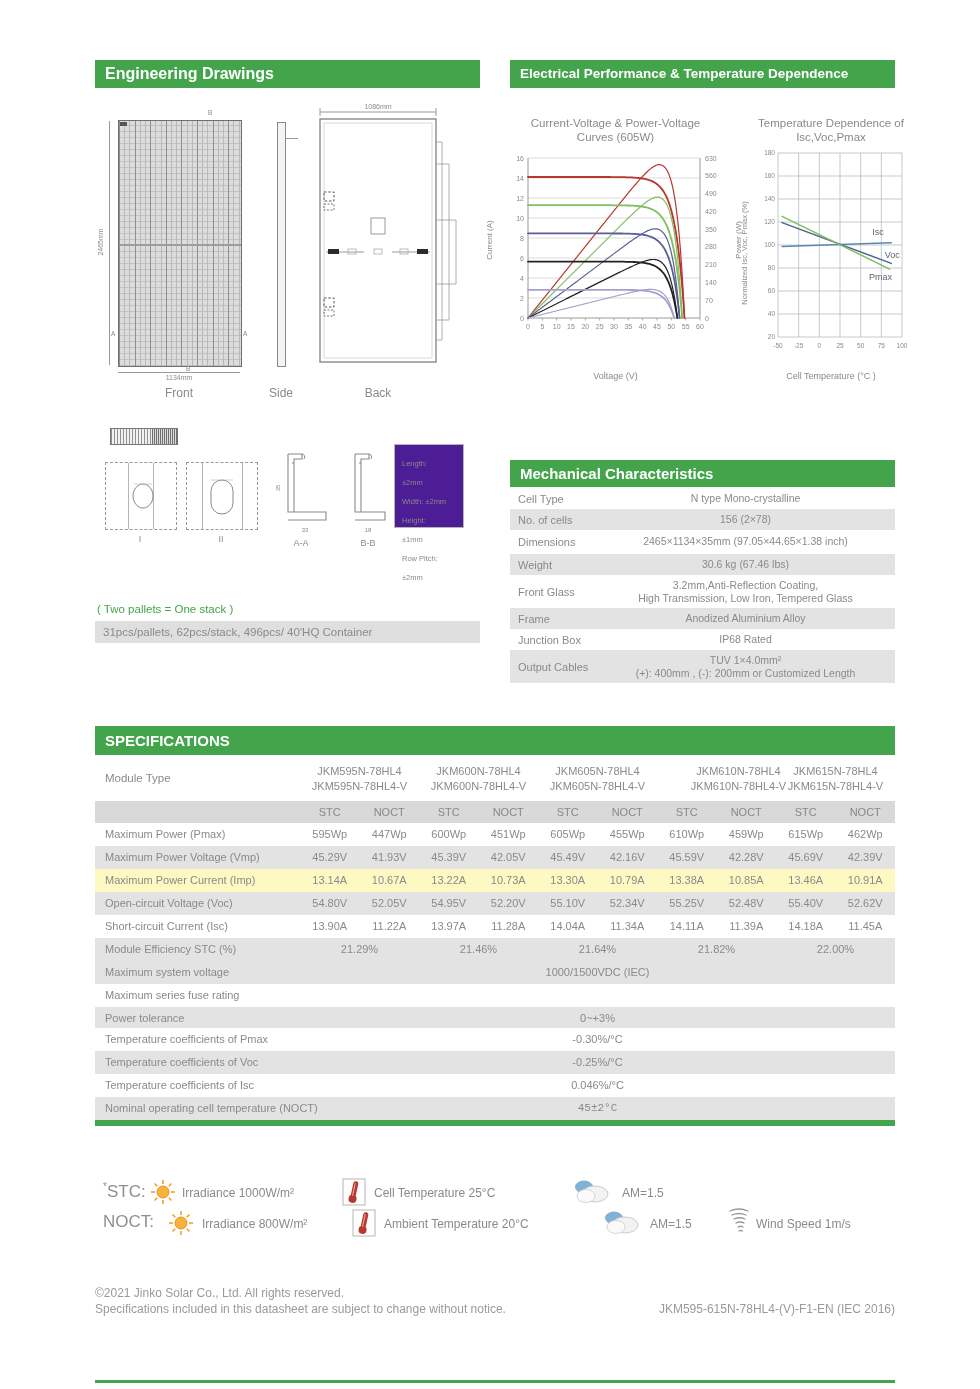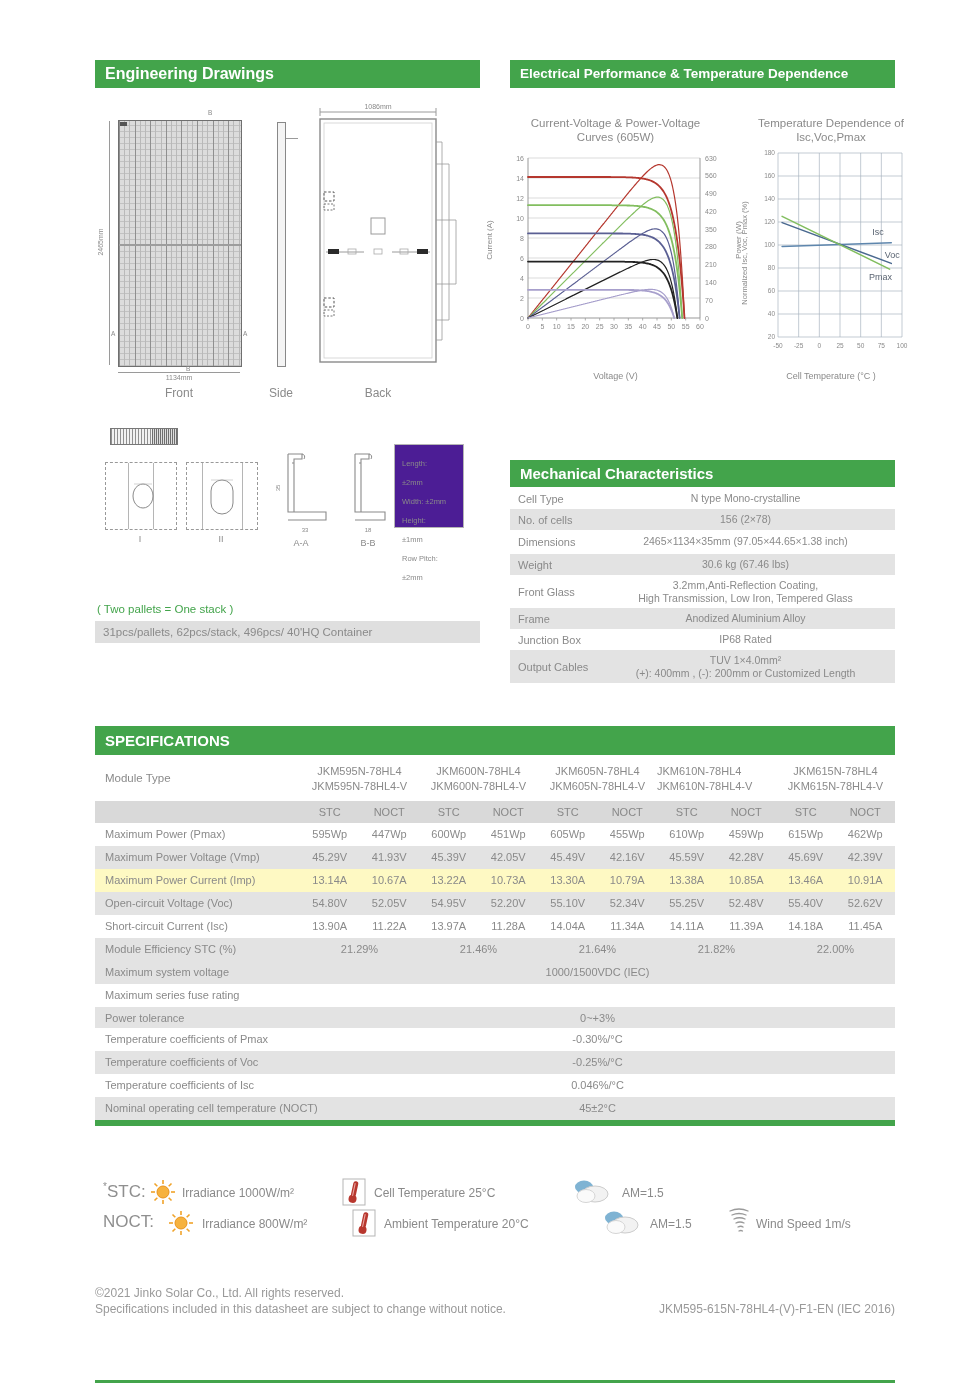--- a/index.html
+++ b/index.html
@@ -305,21 +305,21 @@
           <div>JKM595N-78HL4-V</div>
         </div>
         <div style="position: absolute; left: 324px; top: 7px; width: 119px; text-align: center; font-size: 11px; color: rgb(138, 138, 138); line-height: 15px;">
           <div>JKM600N-78HL4</div>
           <div>JKM600N-78HL4-V</div>
         </div>
         <div style="position: absolute; left: 443px; top: 7px; width: 119px; text-align: center; font-size: 11px; color: rgb(138, 138, 138); line-height: 15px;">
           <div>JKM605N-78HL4</div>
           <div>JKM605N-78HL4-V</div>
         </div>
-        <div style="position: absolute; left: 562px; top: 7px; width: 119px; text-align: left; font-size: 11px; color: rgb(138, 138, 138); line-height: 15px;">
+        <div style="position: absolute; left: 584px; top: 7px; width: 119px; text-align: center; font-size: 11px; color: rgb(138, 138, 138); line-height: 15px;">
           <div>JKM610N-78HL4</div>
           <div>JKM610N-78HL4-V</div>
         </div>
         <div style="position: absolute; left: 681px; top: 7px; width: 119px; text-align: center; font-size: 11px; color: rgb(138, 138, 138); line-height: 15px;">
           <div>JKM615N-78HL4</div>
           <div>JKM615N-78HL4-V</div>
         </div>
       </div>
       <div style="position: relative; height: 22px; background: rgb(217, 217, 217);">
         <div style="position: absolute; left: 205px; top: 0px; width: 59.5px; text-align: center; font-size: 11px; color: rgb(136, 136, 136); line-height: 22px;">STC</div>
@@ -424,21 +424,21 @@
       <div style="position: relative; height: 23px; background: rgb(227, 227, 227);">
         <div style="position: absolute; left: 10px; top: 0px; font-size: 11px; color: rgb(138, 138, 138); line-height: 23px;">Temperature coefficients of Voc</div>
         <div style="position: absolute; left: 205px; top: 0px; width: 595px; text-align: center; font-size: 11px; color: rgb(138, 138, 138); line-height: 23px;">-0.25%/°C</div>
       </div>
       <div style="position: relative; height: 23px; background: rgb(255, 255, 255);">
         <div style="position: absolute; left: 10px; top: 0px; font-size: 11px; color: rgb(138, 138, 138); line-height: 23px;">Temperature coefficients of Isc</div>
         <div style="position: absolute; left: 205px; top: 0px; width: 595px; text-align: center; font-size: 11px; color: rgb(138, 138, 138); line-height: 23px;">0.046%/°C</div>
       </div>
       <div style="position: relative; height: 23px; background: rgb(227, 227, 227);">
         <div style="position: absolute; left: 10px; top: 0px; font-size: 11px; color: rgb(138, 138, 138); line-height: 23px;">Nominal operating cell temperature  (NOCT)</div>
-        <div style="position: absolute; left: 205px; top: 0px; width: 595px; text-align: center; font-size: 11px; color: rgb(138, 138, 138); line-height: 23px;">45±2°C</div>
+        <div style="position: absolute; left: 205px; top: 0px; width: 595px; text-align: center; font-size: 11px; color: rgb(138, 138, 138); line-height: 23px; font-family: Liberation Mono, monospace;">45±2°C</div>
       </div>
       <div style="position: relative; height: 6px; background: rgb(67, 164, 75);"></div>
     </div>
 
   <div class="legend-big" style="left:103px;top:1181px;"><sup style="font-size:10px;">*</sup><span>STC:</span></div>
   <svg class="abs" style="left:150px;top:1179px;" width="26" height="26" viewBox="0 0 26 26">
     <g stroke="#f0a32a" stroke-width="1.6">
         <line x1="13" y1="1" x2="13" y2="5"></line>
         <line x1="13" y1="21" x2="13" y2="25"></line>
         <line x1="1" y1="13" x2="5" y2="13"></line>

